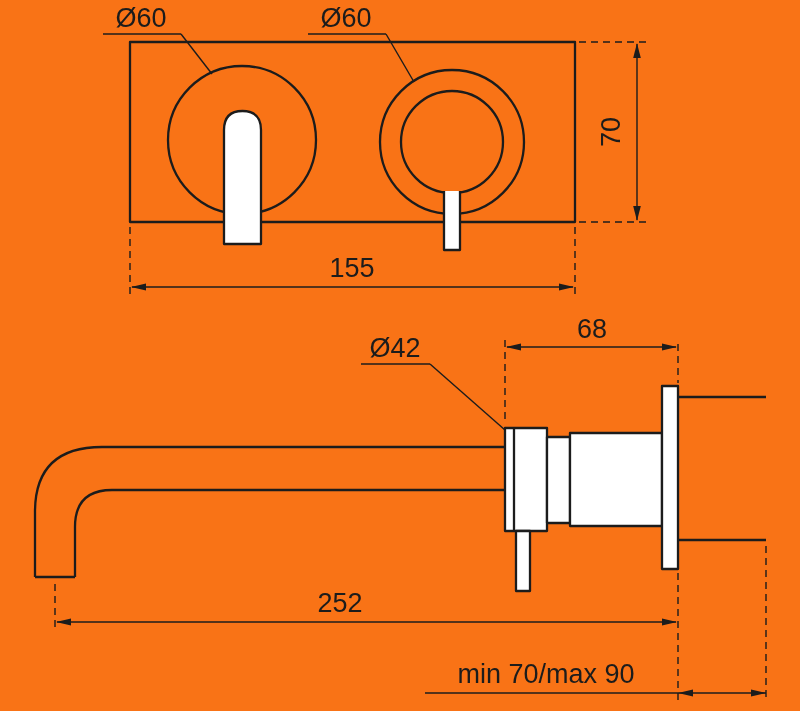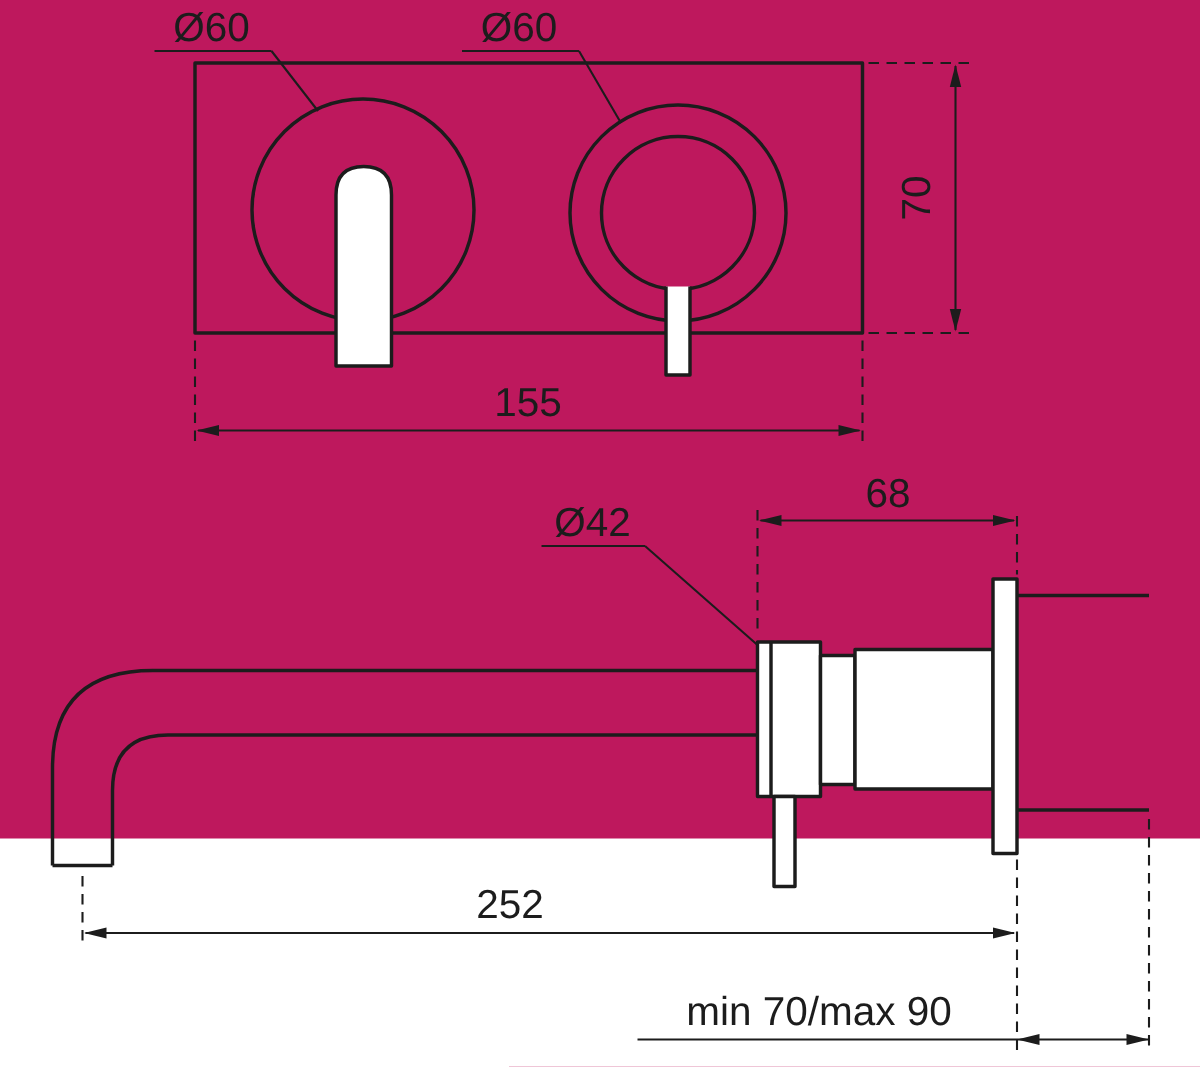--- a/index.html
+++ b/index.html
@@ -6,23 +6,23 @@
     margin: 0;
     padding: 0;
     background: #ffffff;
     width: 800px;
     height: 711px;
     overflow: hidden;
     font-family: "Liberation Sans", "DejaVu Sans", sans-serif;
   }
   .drawing-stage {
     width: 800px;
-    height: 559px;
+    height: 711px;
     position: relative;
-    background: #be185d;
+    background: #f97316;
   }
   svg { display: block; }
   .obj {
     stroke: #1c1c1c;
     stroke-width: 2.3;
     fill: none;
     stroke-linejoin: round;
     stroke-linecap: butt;
   }
   .obj-fill {

